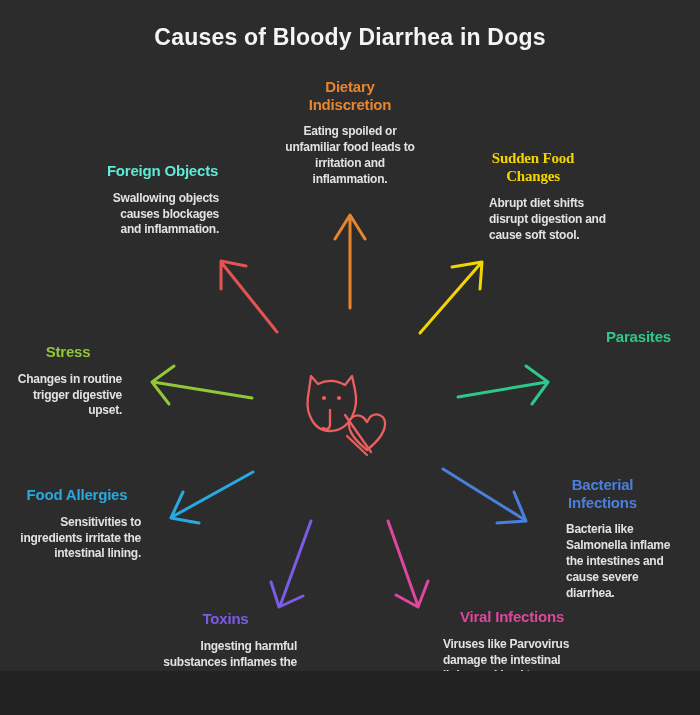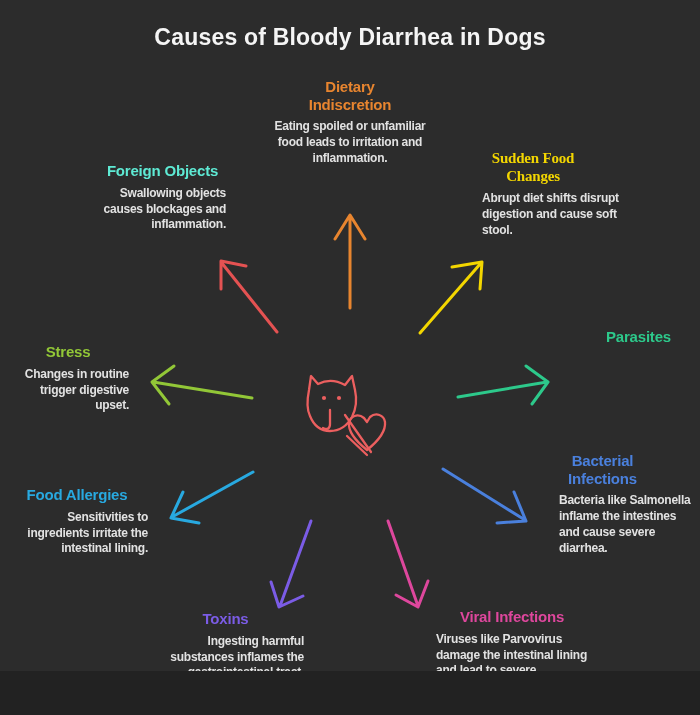--- a/index.html
+++ b/index.html
@@ -22,35 +22,35 @@
     font-size:23px;font-weight:bold;letter-spacing:.2px;
   }
   .cause{
     position:absolute;
   }
   .cause h3{
     margin:0 0 6px 0;
     font-size:15px;font-weight:bold;line-height:1.18;letter-spacing:-.2px;text-align:center;
   }
   .cause p{
-    margin:4px;
+    margin:11px;
     color:#e2e2e2;
     font-size:12px;font-weight:bold;line-height:1.32;letter-spacing:-.25px;
   }
   .al-c{text-align:center;}
   .al-l{text-align:left;}
   .al-r{text-align:right;}
 
   
   .pos-dietary{left:270px;top:78px;width:160px;}
   .pos-dietary h3{max-width:100px;margin-left:auto;margin-right:auto;}
   .pos-sudden{left:478px;top:150px;width:150px;}
   .pos-sudden h3{max-width:110px;}
   .pos-parasites{left:581px;top:328px;width:115px;}
-  .pos-bacterial{left:555px;top:452px;width:142px;}
+  .pos-bacterial{left:555px;top:476px;width:142px;}
   .pos-bacterial h3{max-width:95px;}
   .pos-viral{left:432px;top:608px;width:160px;}
   .pos-toxins{left:143px;top:610px;width:165px;}
   .pos-allergies{left:2px;top:486px;width:150px;}
   .pos-stress{left:3px;top:343px;width:130px;}
   .pos-foreign{left:95px;top:162px;width:135px;}
 
   svg.layer{position:absolute;left:0;top:0;}
   .arrow{fill:none;stroke-width:3;stroke-linecap:round;stroke-linejoin:round;}
   .icon-stroke{fill:none;stroke-width:2.3;stroke-linecap:round;stroke-linejoin:round;}

